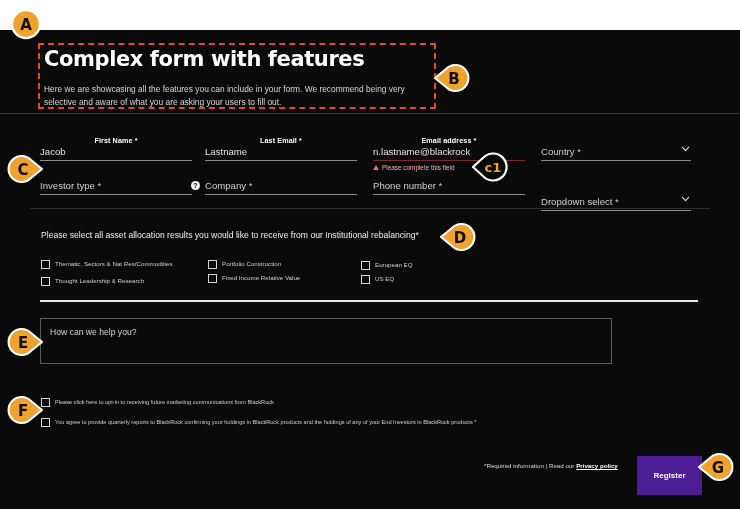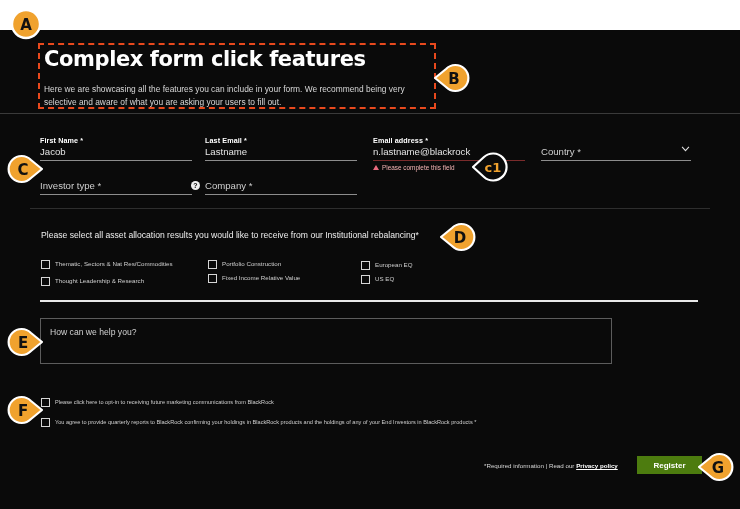--- a/index.html
+++ b/index.html
@@ -22,21 +22,21 @@
     color:#d8d8d8;font-size:8.4px;line-height:13px;}
 
   .divider{position:absolute;background:#3a3a3a;height:1px;}
   .divider-top{left:0;top:113px;width:740px;}
   .divider-mid{left:30px;top:208px;width:680px;background:#2e2e2e;}
   .divider-white{left:40px;top:300px;width:658px;height:2px;background:#e9e9e9;}
 
   
   .field{position:absolute;}
   .field-label{color:#ffffff;font-size:7.2px;font-weight:bold;letter-spacing:0.1px;
-    white-space:nowrap;}
+    white-space:nowrap;text-align:center;}
   .field-line{border:0;border-bottom:1px solid #8d8d8d;background:transparent;
     color:#e4e4e4;font-size:9.6px;font-family:"Liberation Sans", sans-serif;
     padding:0 0 3px 0;outline:none;width:100%;box-sizing:border-box;height:16px;
     display:block;}
   .field-line::placeholder{color:#cfcfcf;}
   .field-line.error{border-bottom-color:#7a2b2b;}
   .err-msg{color:#f2b3b3;font-size:6.4px;margin-top:3px;display:flex;
     align-items:center;gap:3px;white-space:nowrap;}
   .warn-tri{width:0;height:0;border-left:3.2px solid transparent;
     border-right:3.2px solid transparent;border-bottom:5.5px solid #e86a7e;
@@ -63,38 +63,38 @@
   .ta::placeholder{color:#d2d2d2;}
 
   
   .optin{position:absolute;display:flex;align-items:flex-start;gap:5px;}
   .optin .cb-label{font-size:5.6px;line-height:8px;}
 
   
   .footer-note{position:absolute;left:484px;top:462px;color:#d9d9d9;font-size:6.2px;
     white-space:nowrap;}
   .footer-note a{color:#ffffff;text-decoration:underline;font-weight:bold;}
-  .register{position:absolute;left:637px;top:456px;width:65px;height:18px;
-    background:#4d7c0f;color:#ffffff;border:0;font-size:8px;font-weight:bold;
+  .register{position:absolute;left:637px;top:456px;width:65px;height:39px;
+    background:#4c1d95;color:#ffffff;border:0;font-size:8px;font-weight:bold;
     font-family:"Liberation Sans", sans-serif;cursor:pointer;}
 
   
   .badge{position:absolute;width:34px;height:34px;}
   .badge svg{display:block;width:34px;height:34px;overflow:visible;}
   .badge .btxt{font-family:"DejaVu Sans", sans-serif;font-size:15px;font-weight:bold;
     fill:#111111;}
 </style>
 </head>
 <body>
 
 <div class="page">
   <div class="form-bg"></div>
 
   <div class="header-box"></div>
-  <div class="title">Complex form click features</div>
+  <div class="title">Complex form with features</div>
   <div class="subtitle">Here we are showcasing all the features you can include in your form. We recommend being very selective and aware of what you are asking your users to fill out.</div>
 
   <div class="divider divider-top"></div>
 
   <div class="field" style="left:40px;top:136px;width:152px;">
     <div class="field-label">First Name *</div>
     <input class="field-line" value="Jacob" style="">
   </div>
 
   <div class="field" style="left:205px;top:136px;width:152px;">
@@ -120,21 +120,30 @@
 
   <div class="field" style="left:205px;top:179px;width:152px;">
     <span class="help-icon">?</span>
     <input class="field-line" placeholder="Company *" style="">
   </div>
 
   <div class="field" style="left:40px;top:179px;width:152px;">
     <input class="field-line" placeholder="Investor type *" style="">
   </div>
 
-
+  <div class="field" style="left:373px;top:179px;width:152px;">
+    <input class="field-line" placeholder="Phone number *" style="">
+  </div>
+
+  <div class="field sel-wrap" style="left:541px;top:179px;width:150px;">
+    <input class="field-line" readonly="" placeholder="Dropdown select *" style="">
+    <svg class="chev" viewBox="0 0 10 7">
+      <polyline points="1,1 5,5.4 9,1" fill="none" stroke="#e0e0e0" stroke-width="1.2"></polyline>
+    </svg>
+  </div>
 
   <div class="divider divider-mid"></div>
 
   <div class="cb-heading">Please select all asset allocation results you would like to receive from our Institutional rebalancing*</div>
 
   <div class="cb" style="left:41px;top:260px;">
     <span class="cb-box"></span>
     <span class="cb-label">Thematic, Sectors &amp; Nat Res/Commodities</span>
   </div>
   <div class="cb" style="left:41px;top:277px;">

